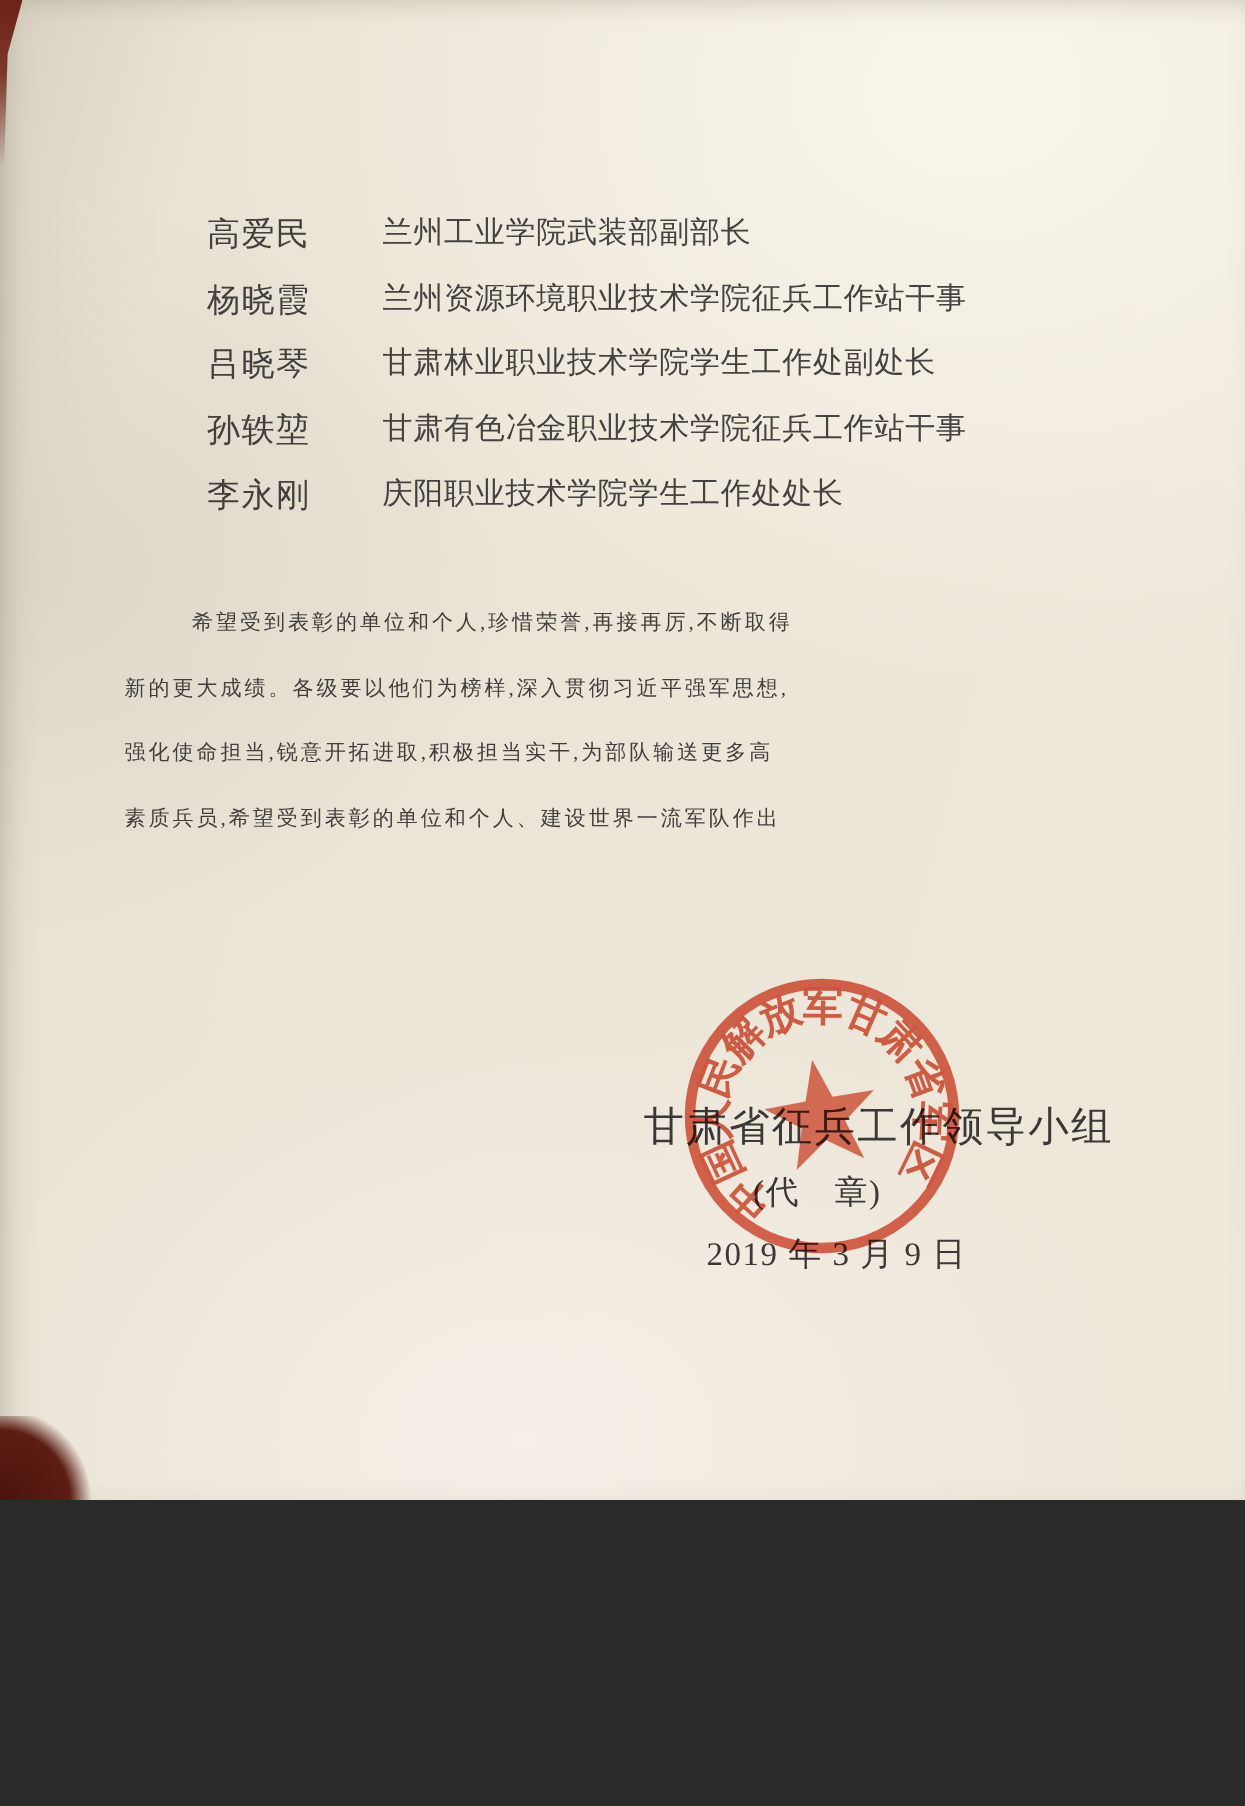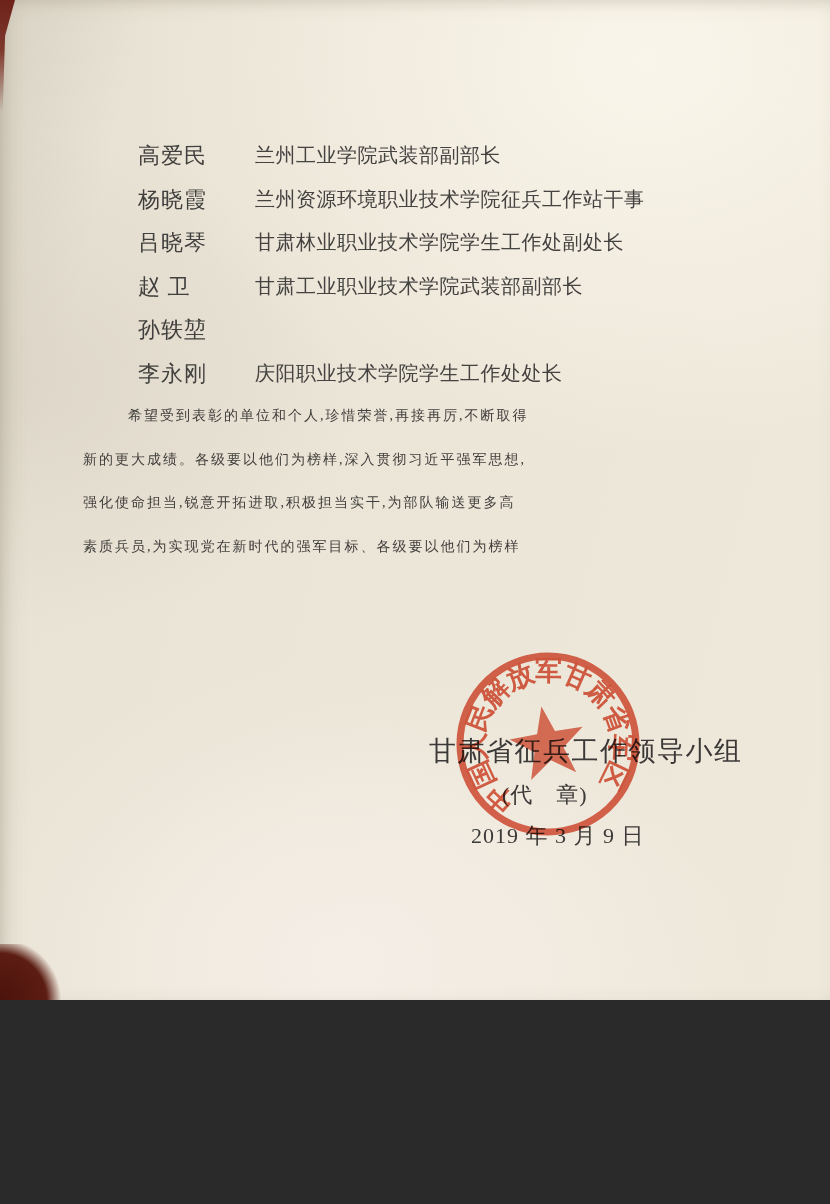--- a/index.html
+++ b/index.html
@@ -61,37 +61,34 @@
     </div>
     <div class="hrow">
       <span class="hname">杨晓霞</span>
       <span class="htitle">兰州资源环境职业技术学院征兵工作站干事</span>
     </div>
     <div class="hrow">
       <span class="hname">吕晓琴</span>
       <span class="htitle">甘肃林业职业技术学院学生工作处副处长</span>
     </div>
     <div class="hrow">
-      <span class="hname">赵 卫</span>
-      <span class="htitle">甘肃工业职业技术学院武装部副部长</span>
-    </div>
-    <div class="hrow">
       <span class="hname">孙轶堃</span>
+      <span class="htitle">甘肃有色冶金职业技术学院征兵工作站干事</span>
     </div>
     <div class="hrow">
       <span class="hname">李永刚</span>
       <span class="htitle">庆阳职业技术学院学生工作处处长</span>
     </div>
   </div>
 
   <div class="paragraph">
     <div class="pline indent">希望受到表彰的单位和个人,珍惜荣誉,再接再厉,不断取得</div>
     <div class="pline">新的更大成绩。各级要以他们为榜样,深入贯彻习近平强军思想,</div>
     <div class="pline">强化使命担当,锐意开拓进取,积极担当实干,为部队输送更多高</div>
-    <div class="pline">素质兵员,为实现党在新时代的强军目标、各级要以他们为榜样</div>
+    <div class="pline">素质兵员,希望受到表彰的单位和个人、建设世界一流军队作出</div>
   </div>
 
   <div class="sig-org">甘肃省征兵工作领导小组</div>
   <div class="sig-note">(代　章)</div>
   <div class="sig-date">2019 年 3 月 9 日</div>
 
   <svg class="seal" viewBox="0 0 200 200" xmlns="http://www.w3.org/2000/svg">
     <circle cx="100" cy="100" r="88" fill="none" stroke="#d8452a" stroke-width="7" opacity="0.92"></circle>
     <polygon points="100,62 90.9,88.5 62.9,88.95 85.3,105.8 77.1,132.6 100,116.5 122.9,132.6 114.7,105.8 137.1,88.95 109.1,88.5" fill="#d8452a" opacity="0.85"></polygon>
     <defs>

